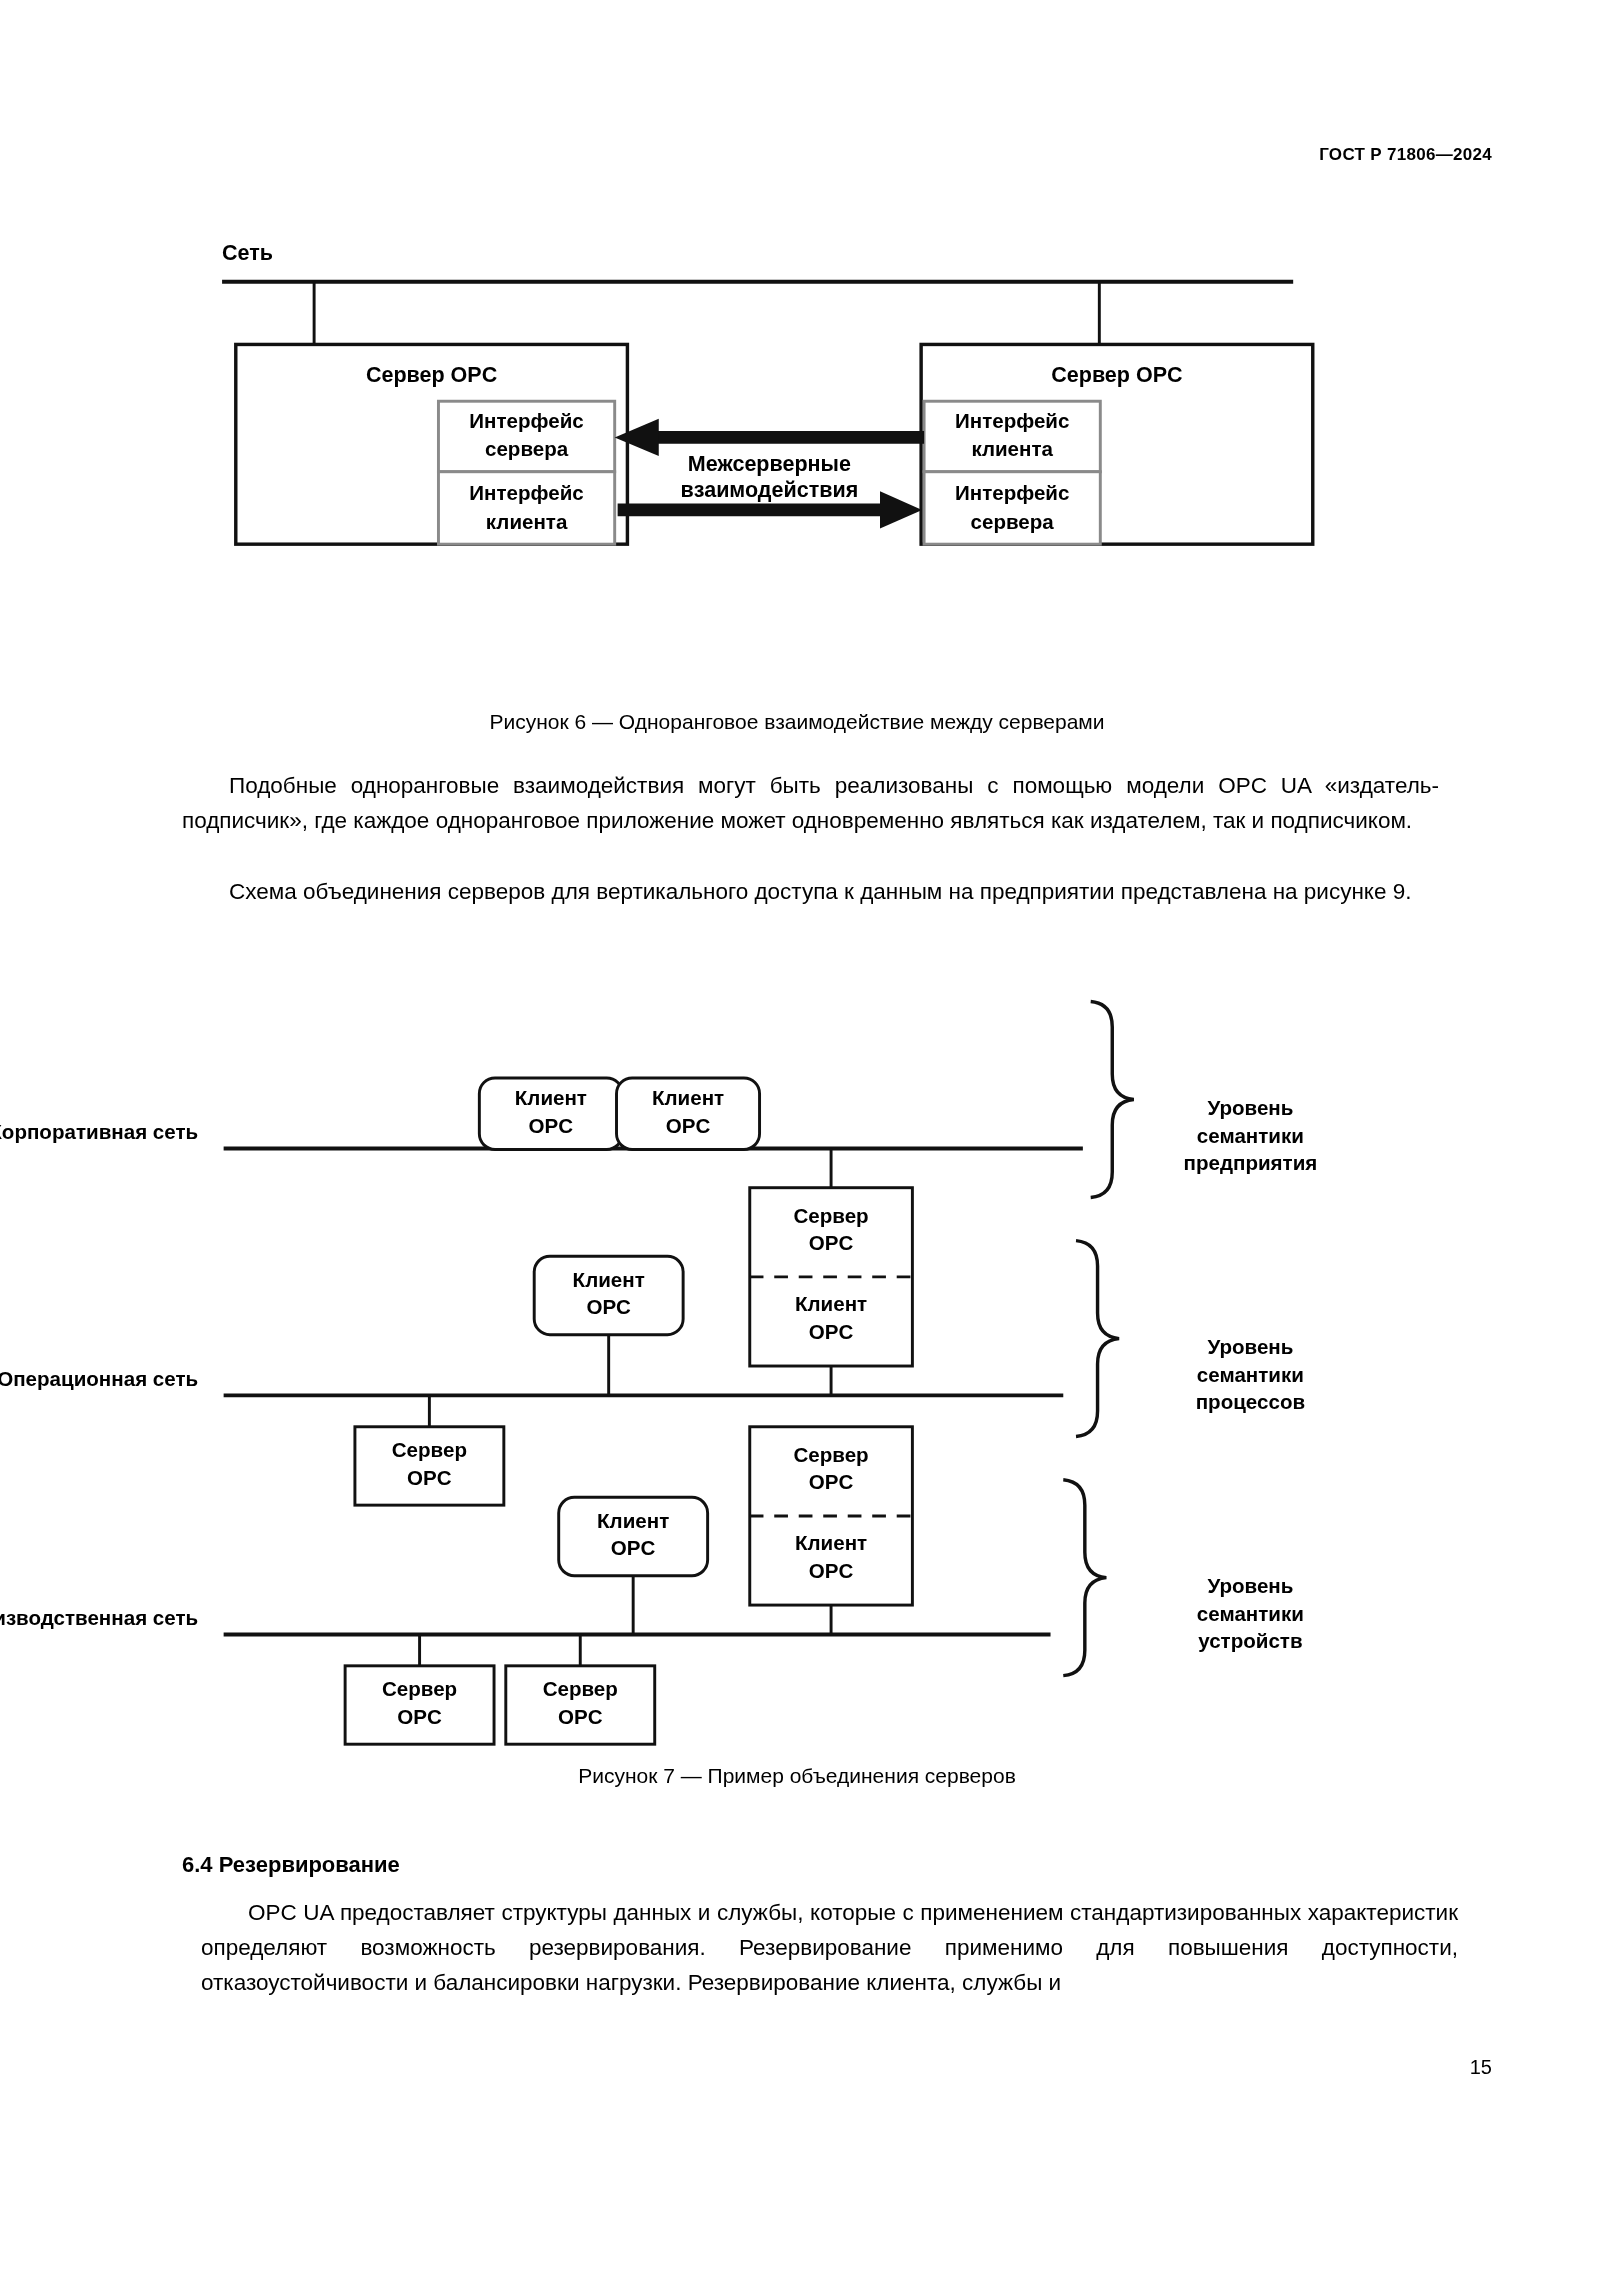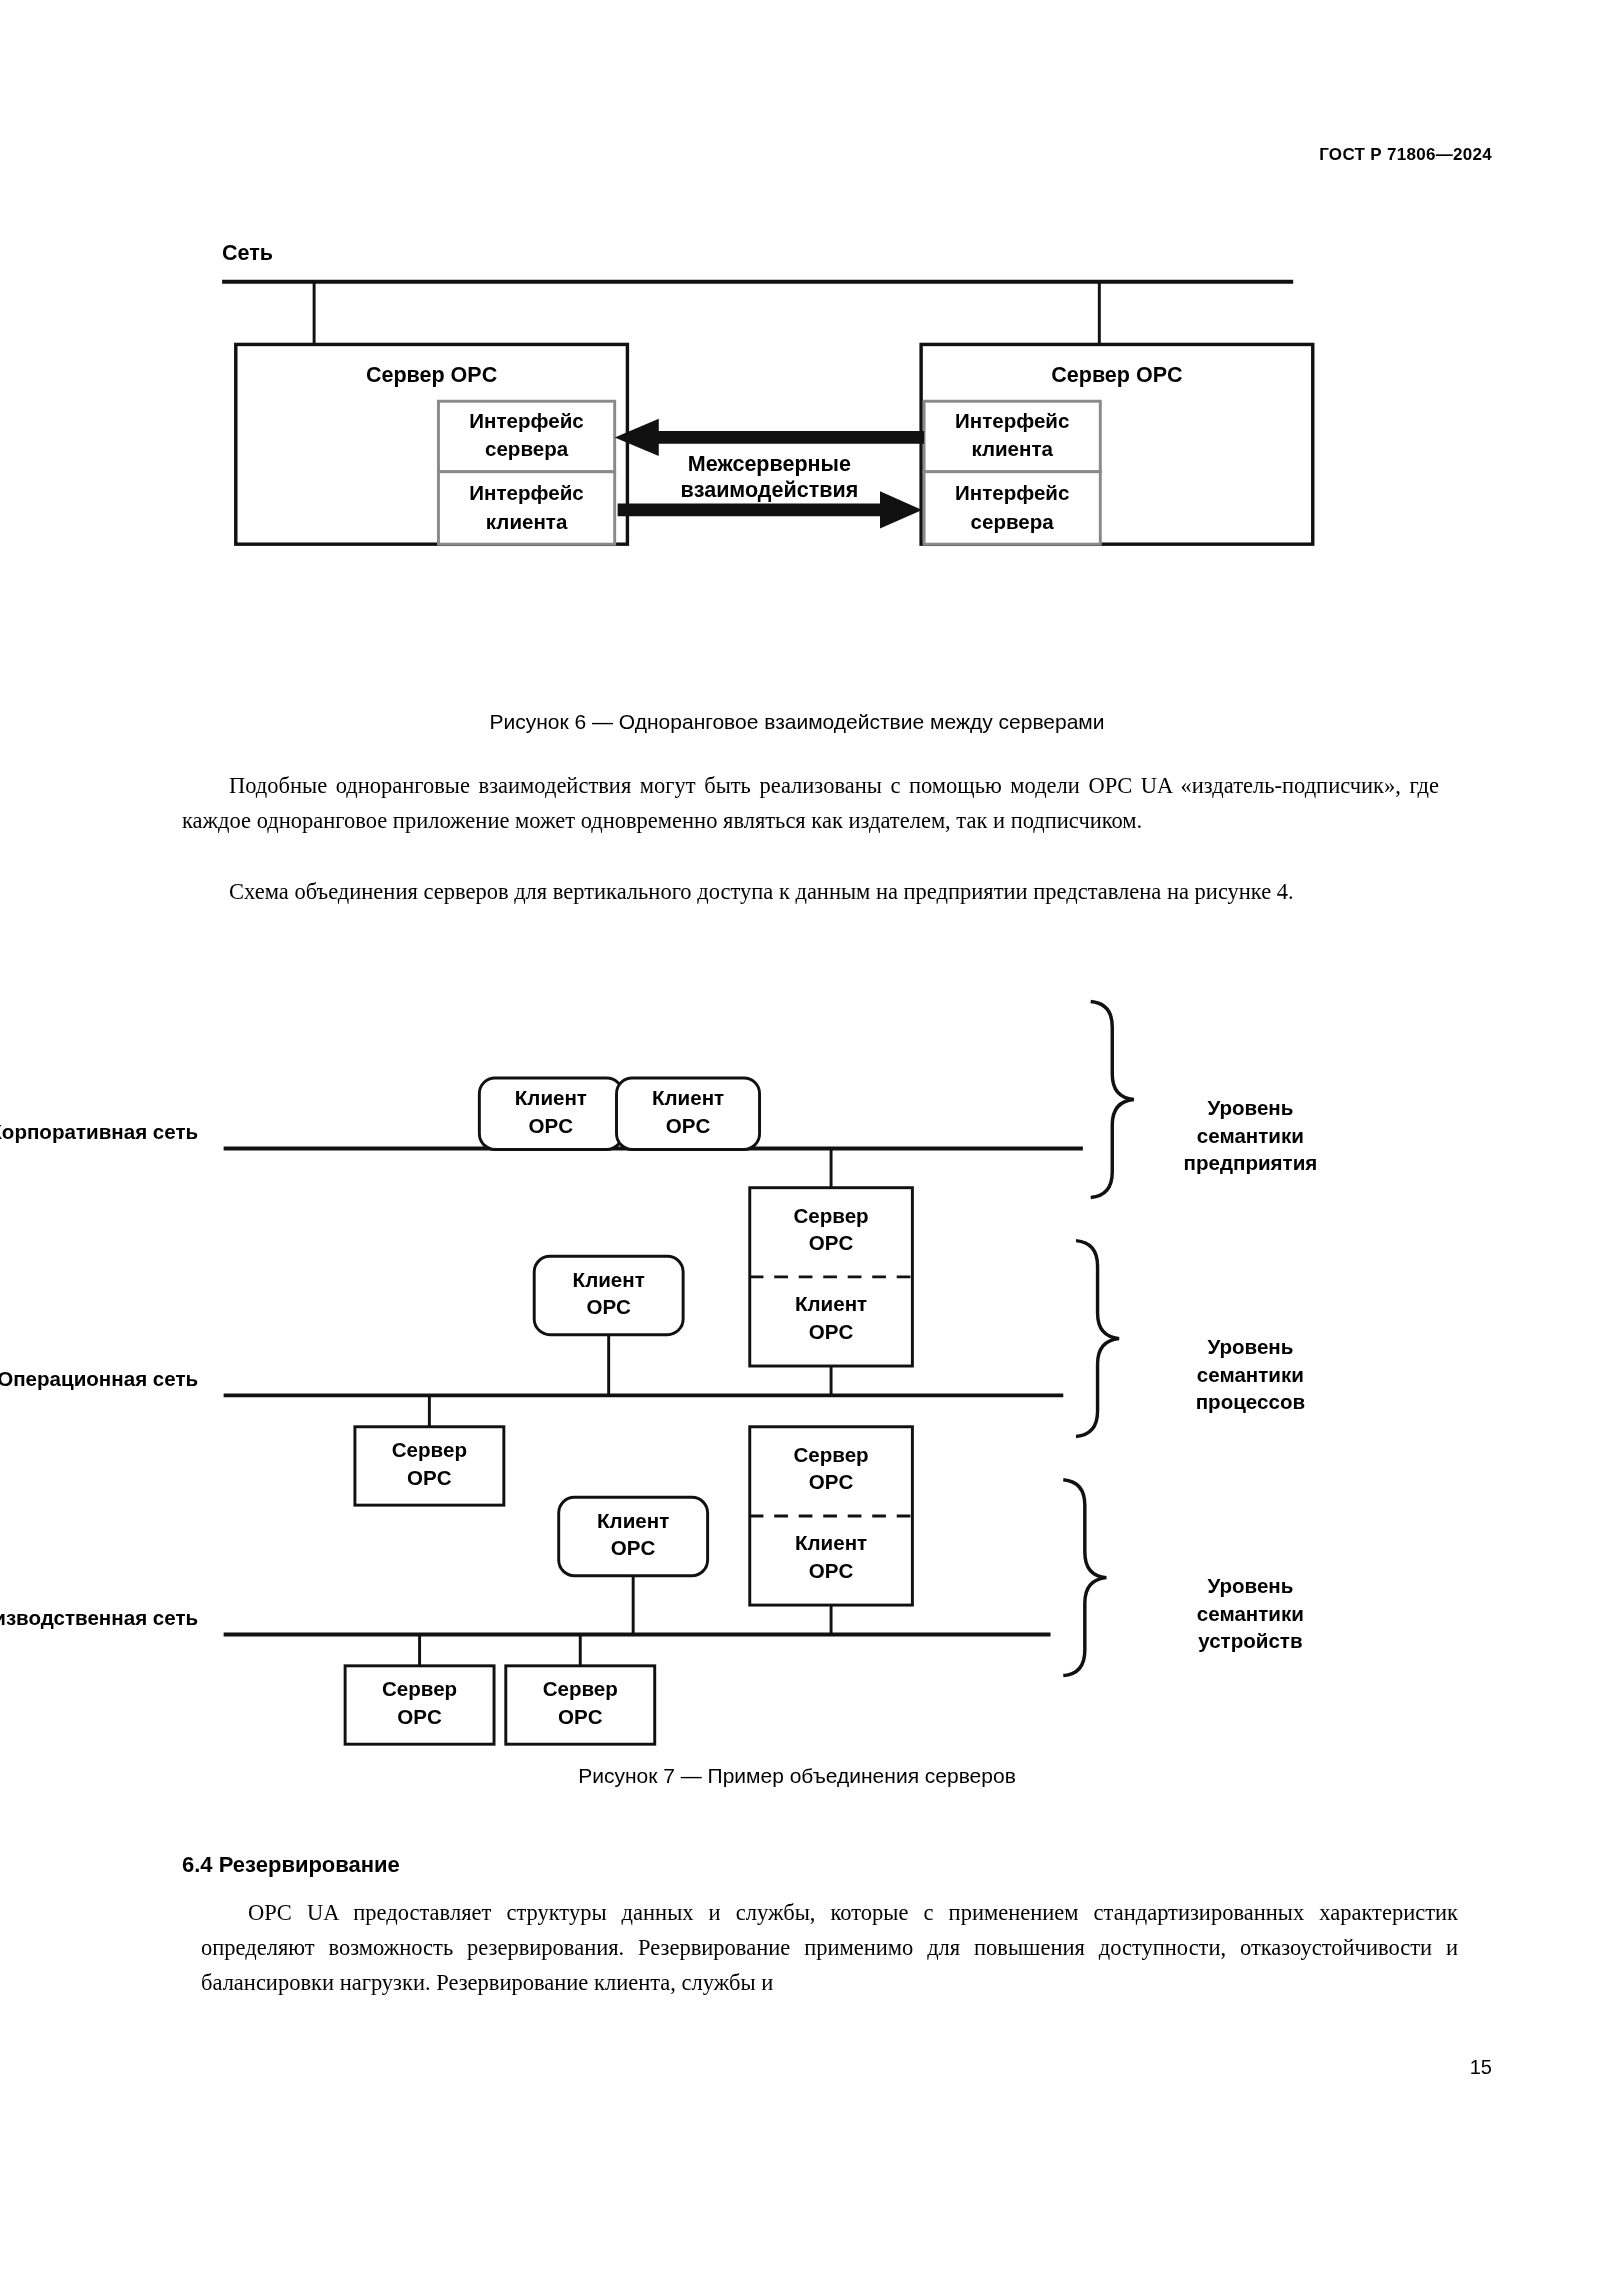--- a/index.html
+++ b/index.html
@@ -60,21 +60,21 @@
     position: absolute;
     left: 182px;
     width: 1257px;
     font-size: 22.5px;
     line-height: 35px;
     text-align: justify;
   }
   .body-block p {
     margin: 0;
   }
-  .indent { text-indent: 47px; font-family: Liberation Serif, serif; }
+  .indent { text-indent: 47px; }
 
   #para1 { top: 768px; }
   #para2 { top: 874px; }
 
   .section-heading {
     position: absolute;
     left: 182px;
     top: 1852px;
     font-size: 22px;
     font-weight: bold;
@@ -182,21 +182,21 @@
     </text>
   </svg>
 </div>
 
 <div class="fig-caption fig6-caption">Рисунок 6 — Одноранговое взаимодействие между серверами</div>
 
 <div class="body-block" id="para1">
   <p class="indent">Подобные одноранговые взаимодействия могут быть реализованы с помощью модели OPC UA «издатель-подписчик», где каждое одноранговое приложение может одновременно являться как издателем, так и подписчиком.</p>
 </div>
 <div class="body-block" id="para2">
-  <p class="indent">Схема объединения серверов для вертикального доступа к данным на предприятии представлена на рисунке 4.</p>
+  <p class="indent">Схема объединения серверов для вертикального доступа к данным на предприятии представлена на рисунке 9.</p>
 </div>
 
 <div class="fig7">
   <svg width="1621" height="774" viewBox="0 0 1654 790" xmlns="http://www.w3.org/2000/svg">
 
     <line x1="228" y1="172" x2="1105" y2="172" stroke="#111" stroke-width="4"></line>
     <text class="svgtext" x="202" y="162" font-size="21" text-anchor="end">
       <tspan>Корпоративная сеть</tspan>
     </text>
 

